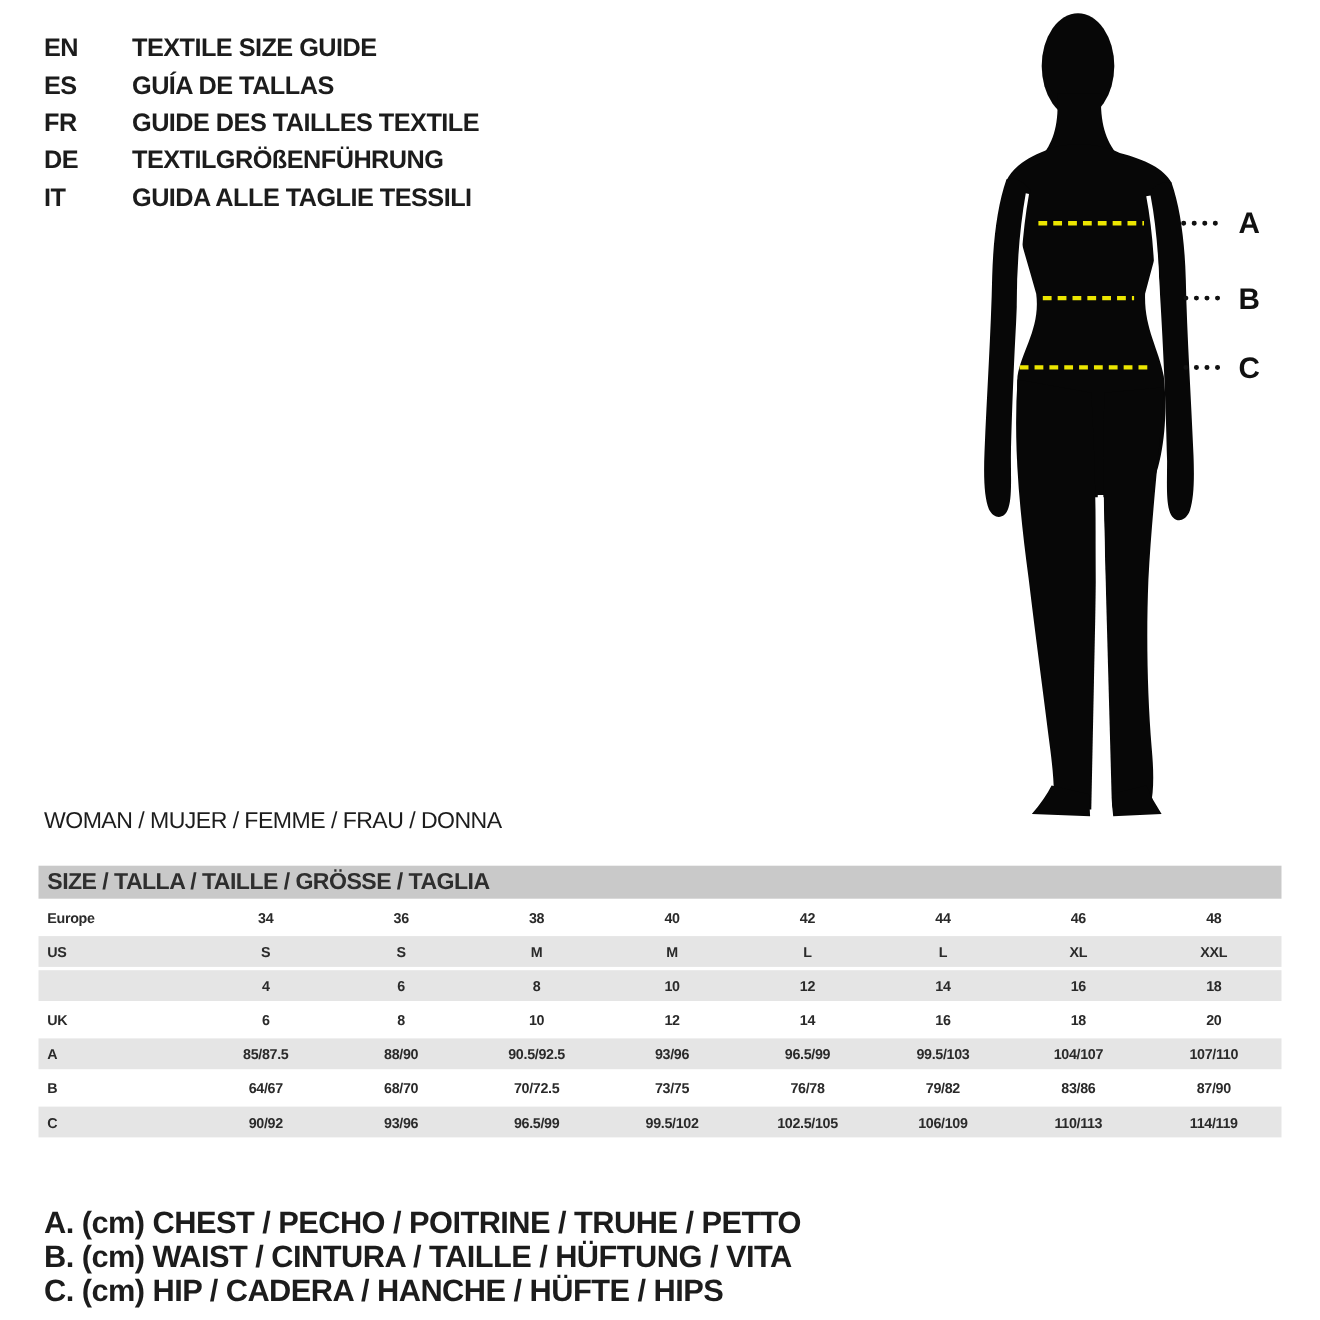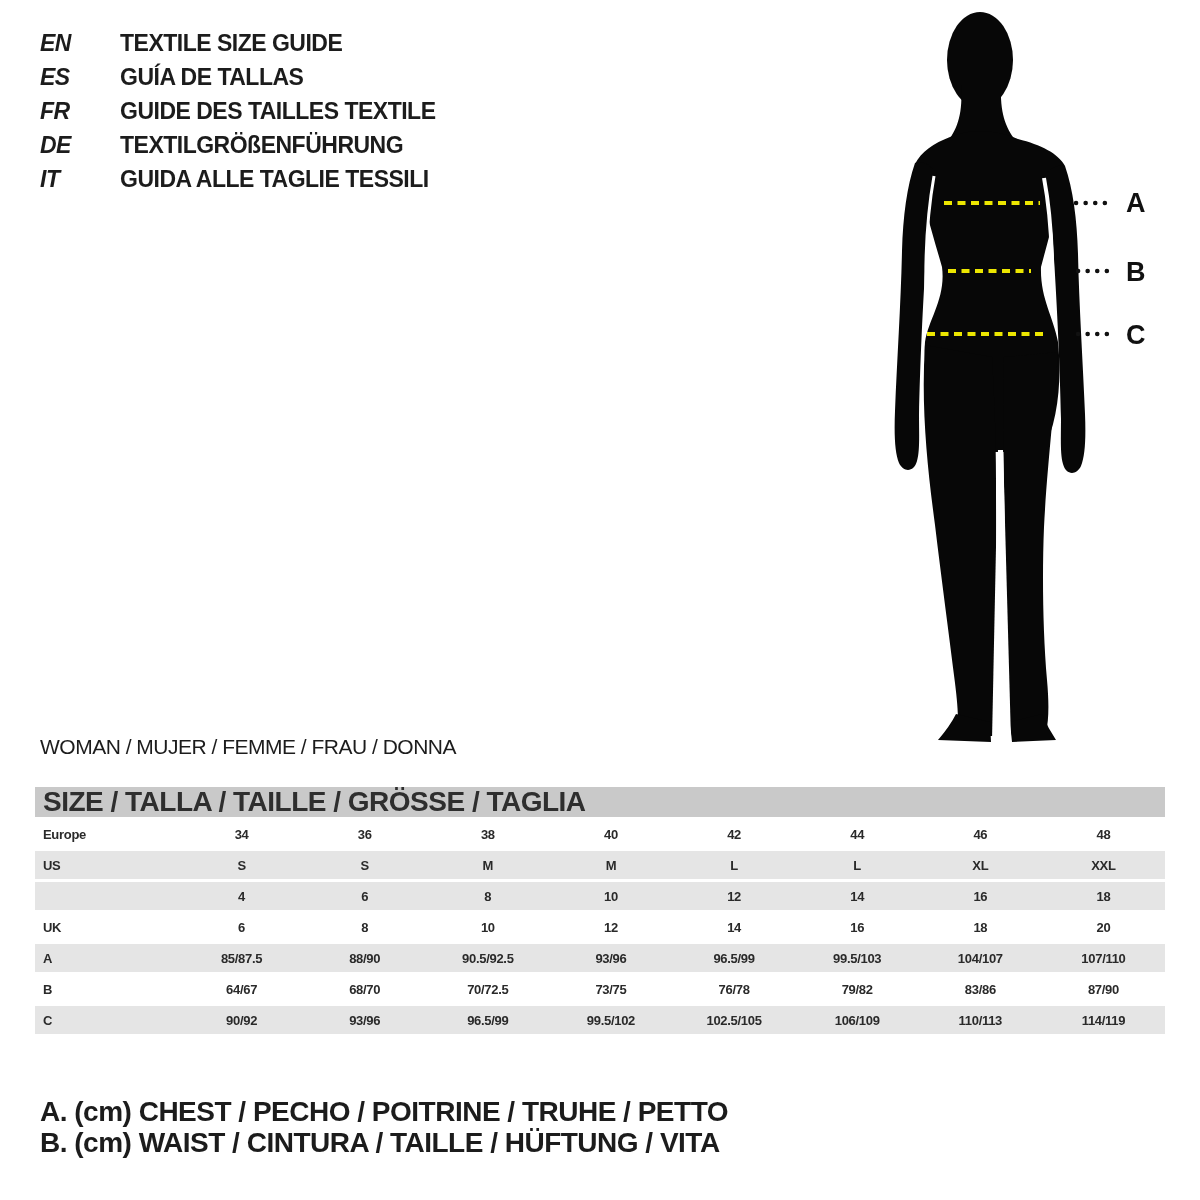--- a/index.html
+++ b/index.html
@@ -3,36 +3,36 @@
 <meta charset="utf-8">
 <style>
   html,body{margin:0;padding:0;}
   body{
     width:1200px;height:1200px;position:relative;background:#ffffff;
     font-family:"Liberation Sans",sans-serif;color:#1c1c1c;overflow:hidden;
   }
   
   .lang-list{position:absolute;left:40px;top:26px;}
   .lang-row{display:flex;line-height:34px;font-size:23px;font-weight:bold;letter-spacing:-0.5px;}
-  .lang-code{width:80px;flex:0 0 80px;font-style:italic;}
+  .lang-code{width:80px;flex:0 0 80px;}
   .lang-text{white-space:nowrap;}
   
   .figure-wrap{position:absolute;left:855px;top:0;width:330px;height:748px;}
   .sil{fill:#070707;stroke:none;}
   .gap{fill:#ffffff;stroke:none;}
   .gap-line{fill:none;stroke:#ffffff;}
   .dash-yellow{stroke-width:4;stroke-dasharray:8 5.5;fill:none;}
   .dot-black{stroke:#111111;stroke-width:4.5;stroke-linecap:round;stroke-dasharray:0.1 9.5;fill:none;}
   .measure-label{font-family:"Liberation Sans",sans-serif;font-size:27px;font-weight:bold;fill:#111111;}
   
   .section-title{position:absolute;left:40px;top:735px;font-size:21px;font-weight:normal;letter-spacing:-0.5px;}
   
   .size-table{position:absolute;left:35px;top:787px;width:1130px;}
   .t-header{height:30px;line-height:30px;background:#c9c9c9;color:#2e2e2e;
-            font-size:28px;font-weight:bold;letter-spacing:-0.5px;padding-left:8px;margin-bottom:3px;}
+            font-size:21px;font-weight:bold;letter-spacing:-0.5px;padding-left:8px;margin-bottom:3px;}
   .t-row{display:flex;height:28px;margin-bottom:3px;align-items:center;
          font-size:13px;font-weight:bold;letter-spacing:-0.3px;color:#2a2a2a;}
   .t-row.shaded{background:#e5e5e5;justify-content:flex-end;}
   .t-label{flex:0 0 137px;padding-left:8px;text-align:left;}
   .t-cell{flex:1 1 0;text-align:center;}
   
   .legend{position:absolute;left:40px;top:1096px;}
   .legend-row{line-height:31px;font-size:28px;font-weight:bold;letter-spacing:-0.5px;white-space:nowrap;}
 </style>
 </head>
@@ -194,13 +194,14 @@
     <span class="t-cell">102.5/105</span>
     <span class="t-cell">106/109</span>
     <span class="t-cell">110/113</span>
     <span class="t-cell">114/119</span>
   </div>
 </div>
 
 <div class="legend">
   <div class="legend-row">A. (cm) CHEST / PECHO / POITRINE / TRUHE / PETTO</div>
   <div class="legend-row">B. (cm) WAIST / CINTURA / TAILLE / HÜFTUNG / VITA</div>
+  <div class="legend-row">C. (cm) HIP / CADERA / HANCHE / HÜFTE / HIPS</div>
 </div>
 
 </body></html>

